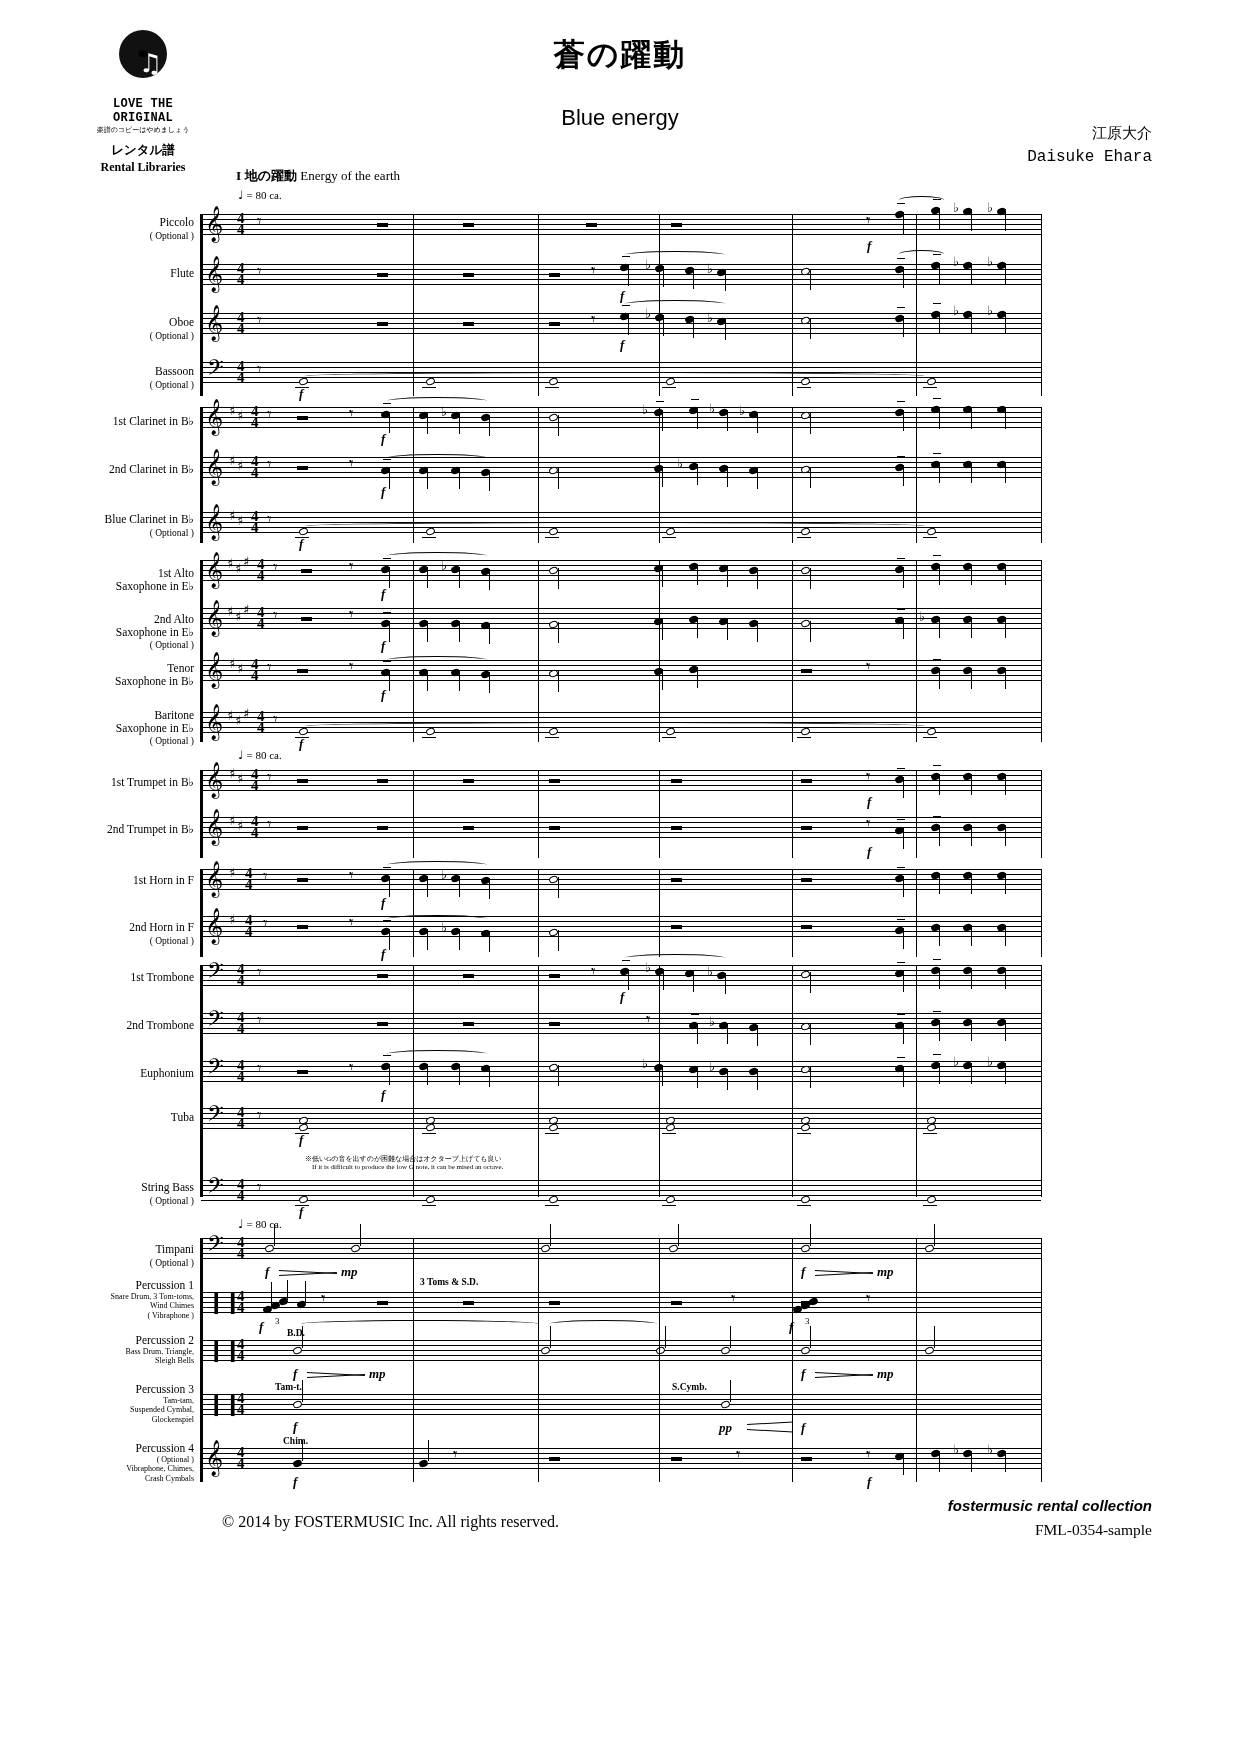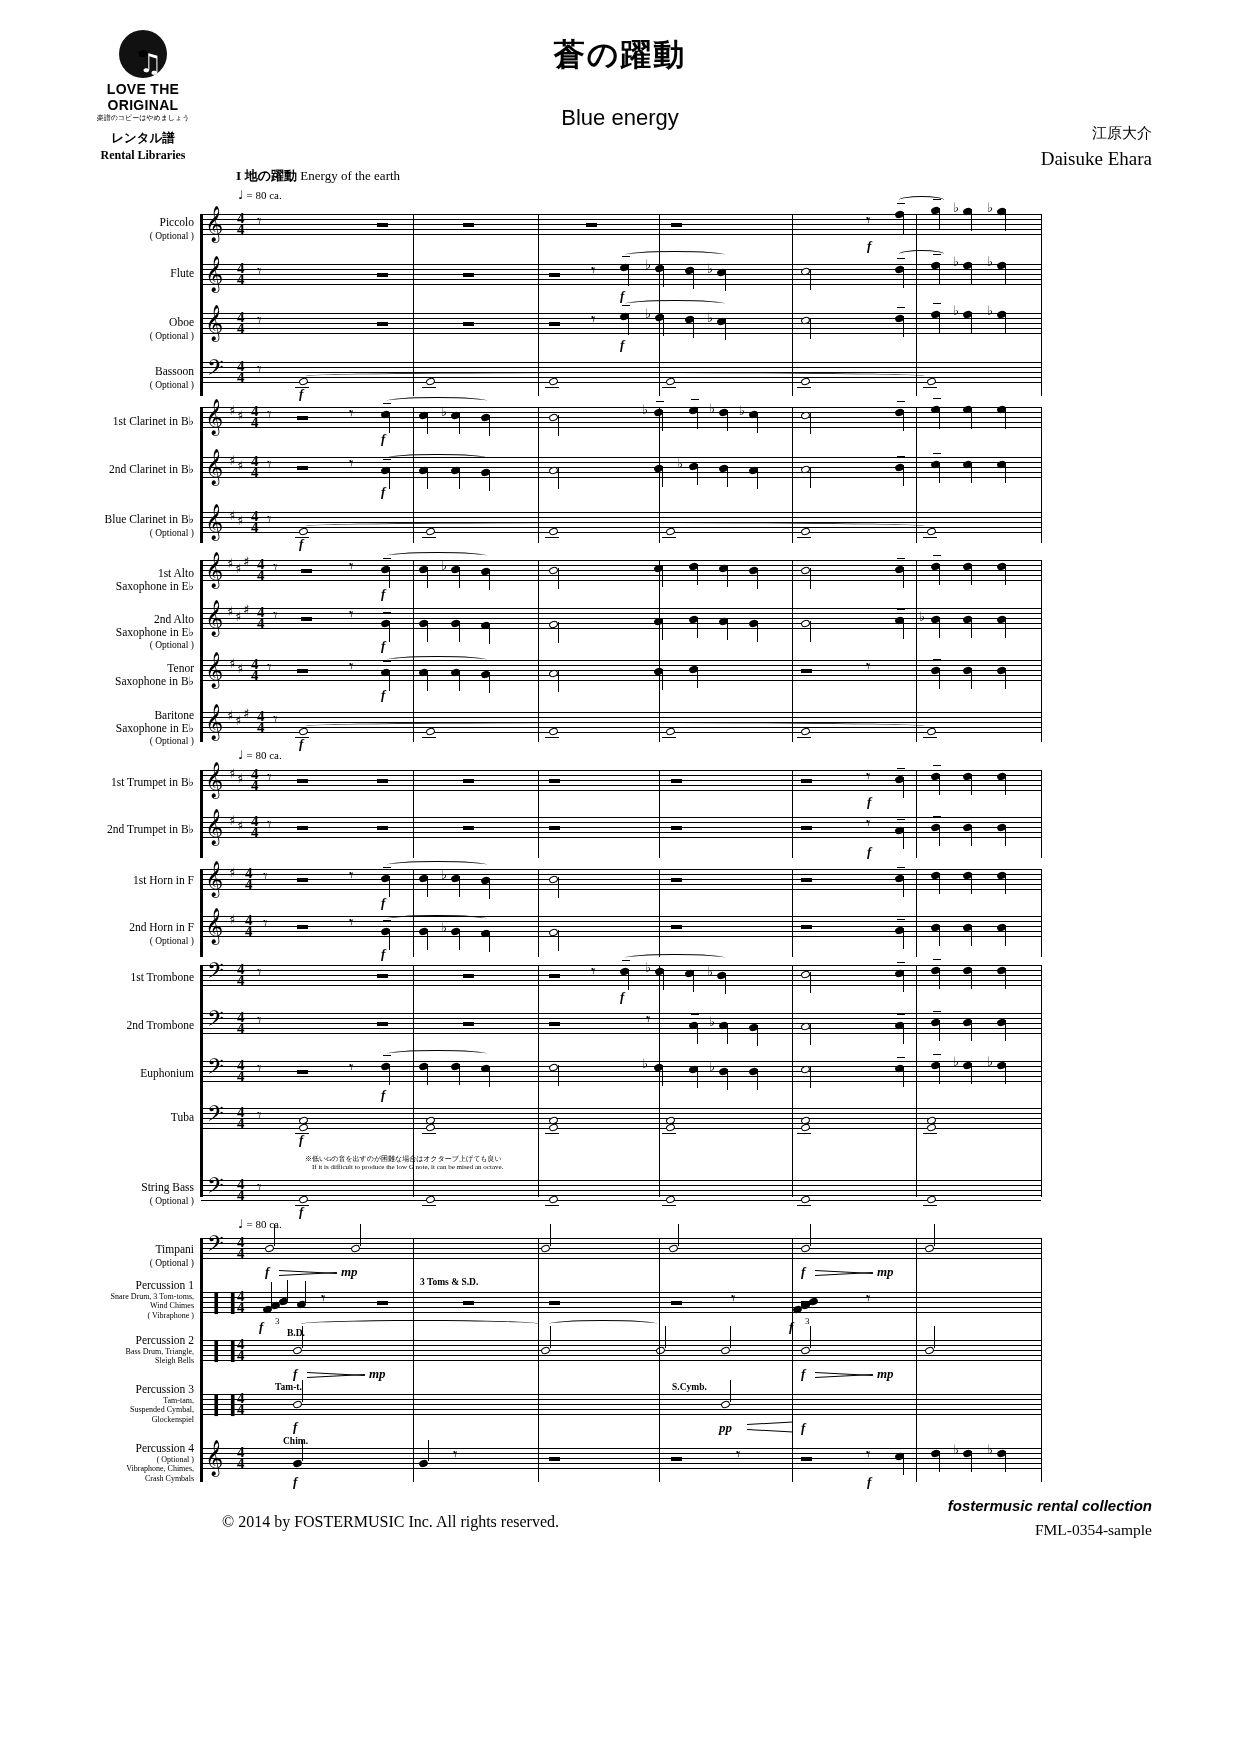--- a/index.html
+++ b/index.html
@@ -15,21 +15,21 @@
     position:absolute;left:88px;top:30px;width:110px;text-align:center;
   }
   .logo-circle{
     width:48px;height:48px;border-radius:50%;background:#111;margin:0 auto;
     position:relative;
   }
   .logo-circle .note{
     position:absolute;left:50%;top:50%;transform:translate(-50%,-52%);
     color:#fff;font-size:26px;line-height:1;font-family:"DejaVu Sans",sans-serif;
   }
-  .logo-line1{font-size:14px;font-weight:bold;letter-spacing:.3px;margin-top:3px;font-family:Liberation Sans, sans-serif;}
+  .logo-line1{font-size:12px;font-weight:bold;letter-spacing:.3px;margin-top:19px;font-family:Liberation Mono, monospace;}
   .logo-line2{font-size:7px;margin-top:0px;font-family:"DejaVu Sans",sans-serif;}
   .logo-line3{font-size:12.5px;font-weight:bold;margin-top:7px;font-family:"DejaVu Sans",sans-serif;}
   .logo-line4{font-size:12px;font-weight:bold;margin-top:1px;font-family:"Liberation Serif",serif;}
 
   .title-jp{
     position:absolute;left:0;right:0;top:34px;text-align:center;
     font-size:31px;font-weight:bold;letter-spacing:2px;
     font-family:"DejaVu Sans",sans-serif;
   }
   .subtitle-jp{
@@ -44,21 +44,21 @@
   .subtitle-en{
     position:absolute;left:0;right:0;top:132px;text-align:center;
     font-size:13px;font-style:italic;font-family:"Liberation Serif",serif;
   }
   .composer-jp{
     position:absolute;right:88px;top:124px;text-align:right;
     font-size:15px;font-family:"DejaVu Sans",sans-serif;
   }
   .composer-en{
     position:absolute;right:88px;top:148px;text-align:right;
-    font-size:19px;font-family:Liberation Serif, serif;
+    font-size:16px;font-family:Liberation Mono, monospace;
   }
 
   
   .rehearsal{
     position:absolute;left:236px;top:167px;font-size:13.5px;font-weight:bold;
     font-family:"Liberation Serif",serif;
   }
   .rehearsal .mark{font-family:"Liberation Serif",serif;font-weight:bold;}
   .rehearsal .jp{font-family:"DejaVu Sans",sans-serif;font-weight:bold;font-size:13px;}
   .rehearsal .en{font-family:"Liberation Serif",serif;font-weight:normal;font-size:13px;}

